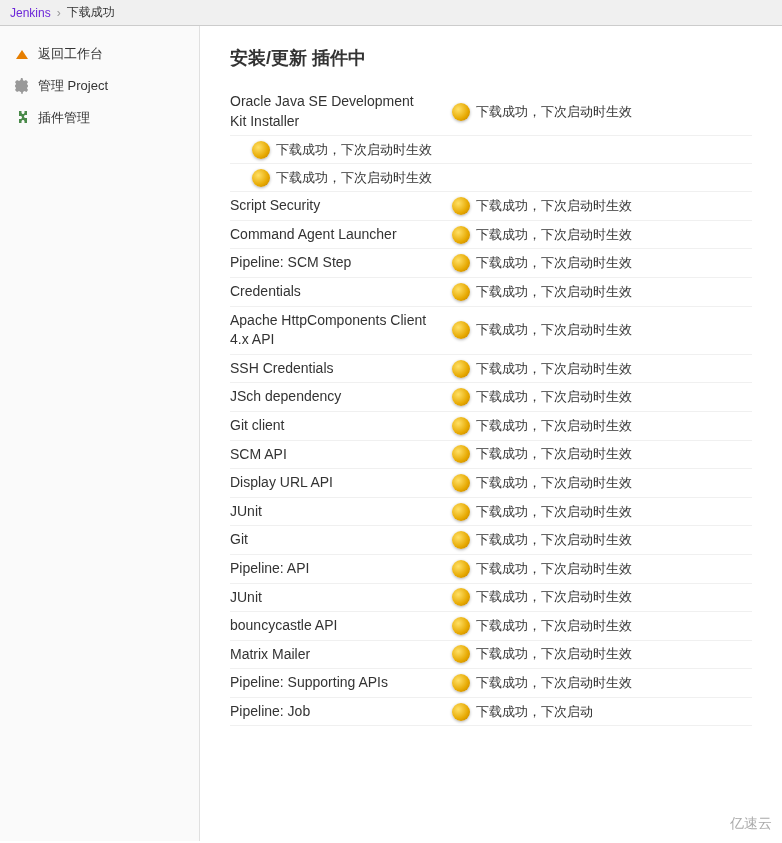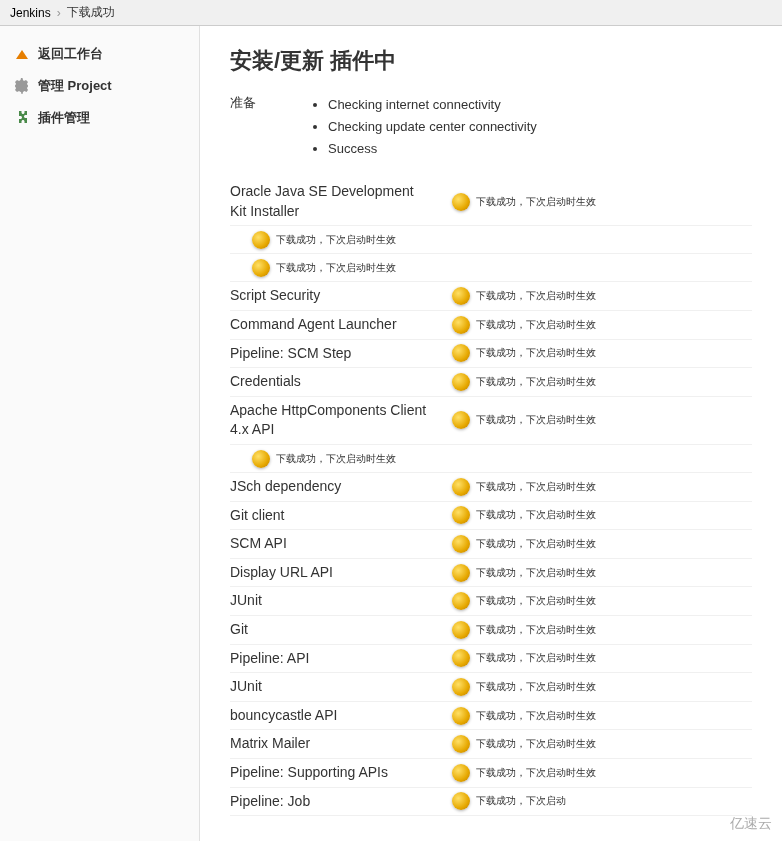--- a/index.html
+++ b/index.html
@@ -8,21 +8,21 @@
     
     .breadcrumb-bar {
       background: #f0f0f0;
       border-bottom: 1px solid #ccc;
       padding: 4px 10px;
       display: flex;
       align-items: center;
       gap: 6px;
       font-size: 12px;
     }
-    .breadcrumb-bar a { color: #000000; text-decoration: none; }
+    .breadcrumb-bar a { color: #6d28d9; text-decoration: none; }
     .breadcrumb-arrow { color: #999; }
 
     
     .layout { display: flex; min-height: calc(843px - 28px); }
 
     
     .sidebar {
       width: 200px;
       min-width: 180px;
       padding: 12px 0;
@@ -30,32 +30,31 @@
       background: #fafafa;
     }
     .sidebar-item {
       display: flex;
       align-items: center;
       gap: 8px;
       padding: 7px 14px;
       cursor: pointer;
       color: #333;
       text-decoration: none;
-      font-weight: bold;
     }
     .sidebar-icon { width: 16px; height: 16px; display: inline-flex; align-items: center; justify-content: center; flex-shrink: 0; }
 
     
     .main-content {
       flex: 1;
       padding: 20px 30px;
     }
 
     .page-title {
-      font-size: 22px;
+      font-size: 18px;
       font-weight: bold;
       margin-bottom: 18px;
       color: #333;
     }
 
     .prep-section {
       margin-bottom: 18px;
       display: flex;
       gap: 20px;
     }
@@ -83,21 +82,21 @@
       width: 200px;
       min-width: 160px;
       font-size: 14px;
       color: #333;
       line-height: 1.4;
     }
     .plugin-status {
       display: flex;
       align-items: center;
       gap: 6px;
-      font-size: 10px;
+      font-size: 13px;
       padding-left: 22px;
     }
     .status-ball {
       width: 18px;
       height: 18px;
       border-radius: 50%;
       background: radial-gradient(circle at 35% 35%, #ffe066, #e6a800 60%, #b87800 100%);
       display: inline-block;
       flex-shrink: 0;
       box-shadow: 0 1px 3px rgba(0,0,0,0.3);
@@ -159,28 +158,20 @@
           <path d="M6 1h1.5v1.5C7.5 3.3 8.2 4 9 4s1.5-.7 1.5-1.5V1H13v4h-1.5C10.7 5 10 5.7 10 6.5S10.7 8 11.5 8H13v5h-2.5v-1.5C10.5 10.7 9.8 10 9 10s-1.5.7-1.5 1.5V13H5V9h1.5C7.3 9 8 8.3 8 7.5S7.3 6 6.5 6H5V1h1z" fill="#4a8a4a"></path>
         </svg>
       </span>
       <span>插件管理</span>
     </div>
   </nav>
 
   <div class="main-content">
     <h1 class="page-title">安装/更新 插件中</h1>
 
-    <div class="prep-section">
-      <span class="prep-label">准备</span>
-      <ul class="prep-list">
-        <li>Checking internet connectivity</li>
-        <li>Checking update center connectivity</li>
-        <li>Success</li>
-      </ul>
-    </div>
 
     <div class="plugin-list" id="plugin-list-container">
     <div class="plugin-row">
           <span class="plugin-name">Oracle Java SE Development Kit Installer</span>
           <div class="plugin-status">
             <span class="status-ball"></span>
             <span class="status-text">下载成功，下次启动时生效</span>
           </div>
         </div>
         <div class="plugin-row">
@@ -224,20 +215,21 @@
           </div>
         </div>
         <div class="plugin-row">
           <span class="plugin-name">Apache HttpComponents Client 4.x API</span>
           <div class="plugin-status">
             <span class="status-ball"></span>
             <span class="status-text">下载成功，下次启动时生效</span>
           </div>
         </div>
         <div class="plugin-row">
+          <span class="plugin-name">SSH Credentials</span>
           <div class="plugin-status">
             <span class="status-ball"></span>
             <span class="status-text">下载成功，下次启动时生效</span>
           </div>
         </div>
         <div class="plugin-row">
           <span class="plugin-name">JSch dependency</span>
           <div class="plugin-status">
             <span class="status-ball"></span>
             <span class="status-text">下载成功，下次启动时生效</span>

